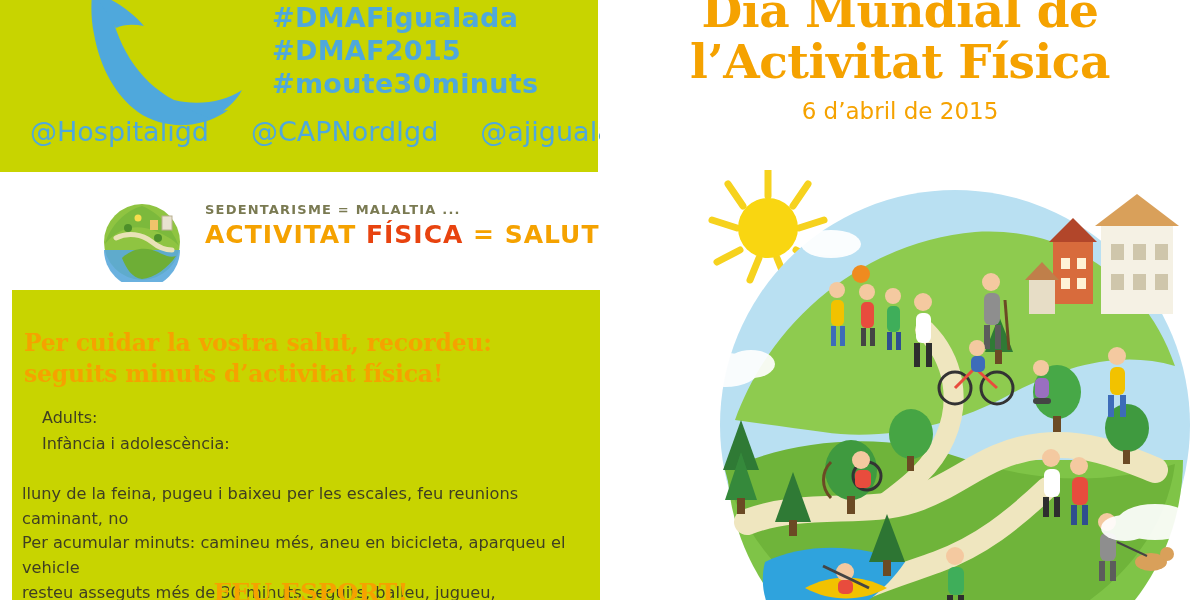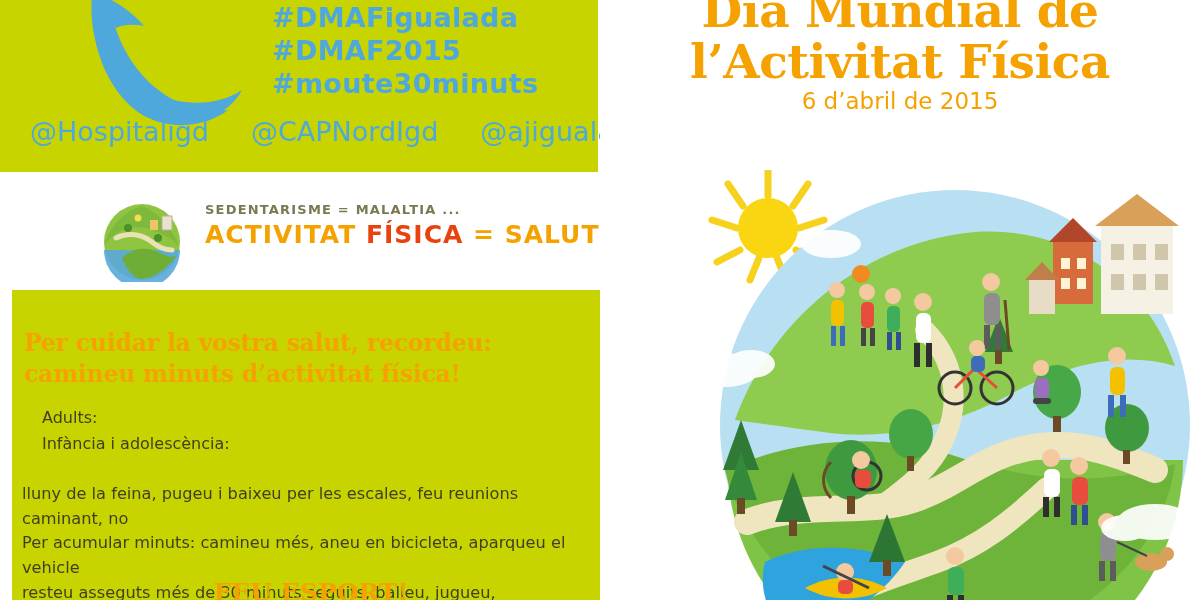--- a/index.html
+++ b/index.html
@@ -202,21 +202,21 @@
   .title-block .t2 {
     color: #f5a200;
     font-family: "DejaVu Serif", serif;
     font-weight: bold;
     font-size: 47px;
     line-height: 1.08;
     letter-spacing: -0.5px;
     white-space: nowrap;
   }
   .title-block .date {
-    margin-top: 0;
+    margin-top: 10px;
     color: #f5a200;
     font-family: "DejaVu Sans", sans-serif;
     font-size: 23px;
   }
   .earth-art {
     position: absolute;
     left: 55px;
     top: 170px;
     width: 545px;
     height: 430px;
@@ -272,21 +272,21 @@
     <div class="slogan">
       <div class="line1">SEDENTARISME = MALALTIA ...</div>
       <div class="line2">
         <span class="orange">ACTIVITAT </span><span class="red">FÍSICA </span><span class="orange">= SALUT !</span>
       </div>
     </div>
 
     <div class="info-panel">
       <div class="info-heading">
         <div>Per cuidar la vostra salut, recordeu:</div>
-        <div>camineu minuts d’activitat física!</div>
+        <div>seguits minuts d’activitat física!</div>
       </div>
 
       <div class="rec-table">
         <div class="rec-row">
           <div class="rec-label">Adults:</div>
         </div>
         <div class="rec-row">
           <div class="rec-label">Infància i adolescència:</div>
         </div>
       </div>

